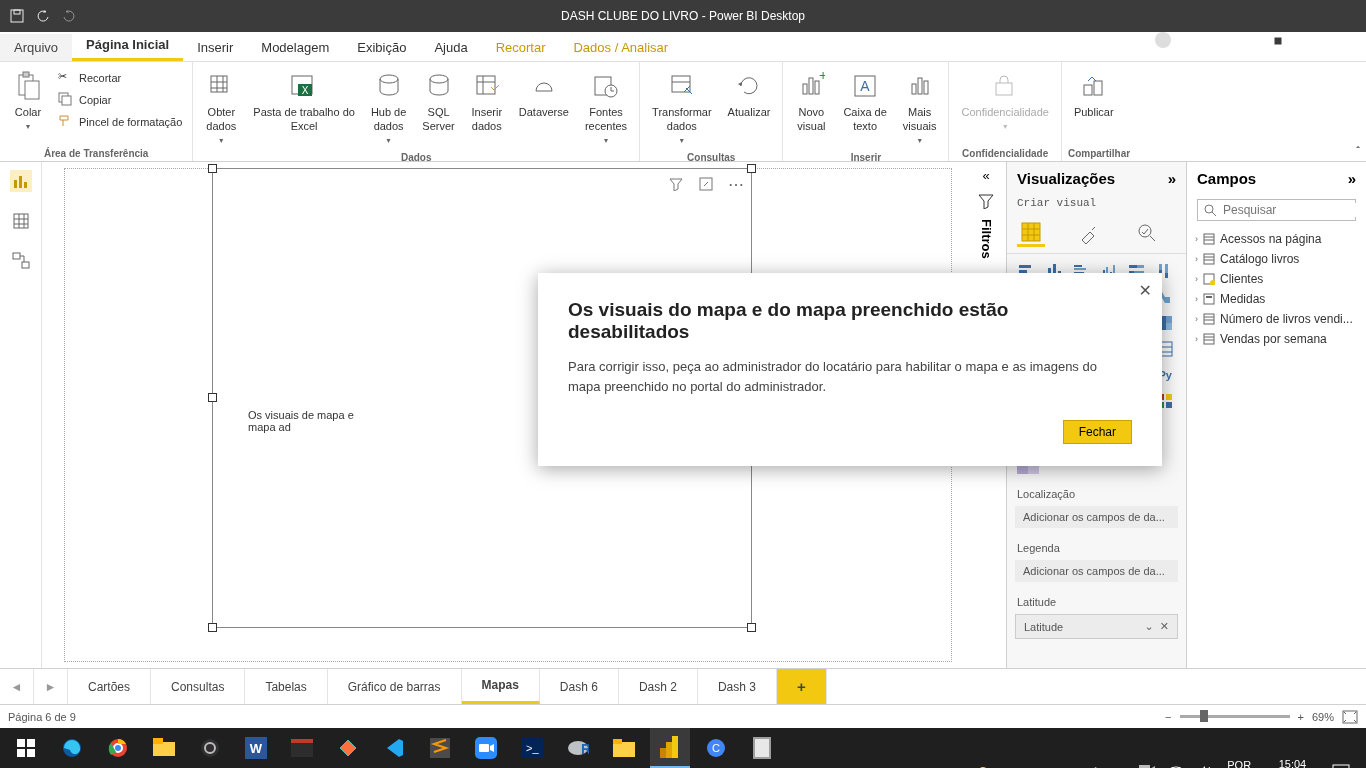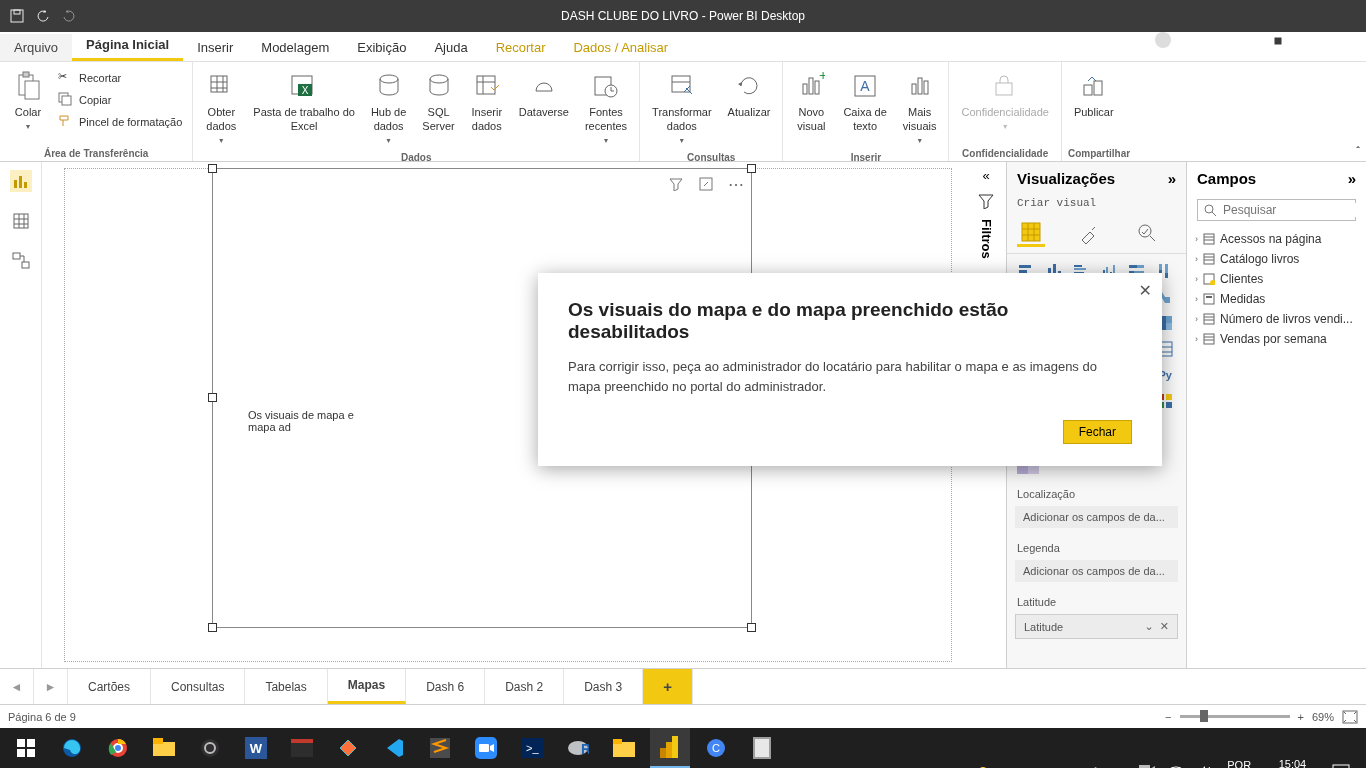--- a/index.html
+++ b/index.html
@@ -824,20 +824,21 @@
     </div>
   </div>
 </div>
 
 <div class="pagetabs">
   <div class="nav">◄</div>
   <div class="nav">►</div>
   <div class="pagetab">Cartões</div>
   <div class="pagetab">Consultas</div>
   <div class="pagetab">Tabelas</div>
+  <div class="pagetab">Gráfico de barras</div>
   <div class="pagetab active">Mapas</div>
   <div class="pagetab">Dash 6</div>
   <div class="pagetab">Dash 2</div>
   <div class="pagetab">Dash 3</div>
   <div class="pagetab add">+</div>
 </div>
 
 <div class="status">
   <span>Página 6 de 9</span>
   <div class="right">

